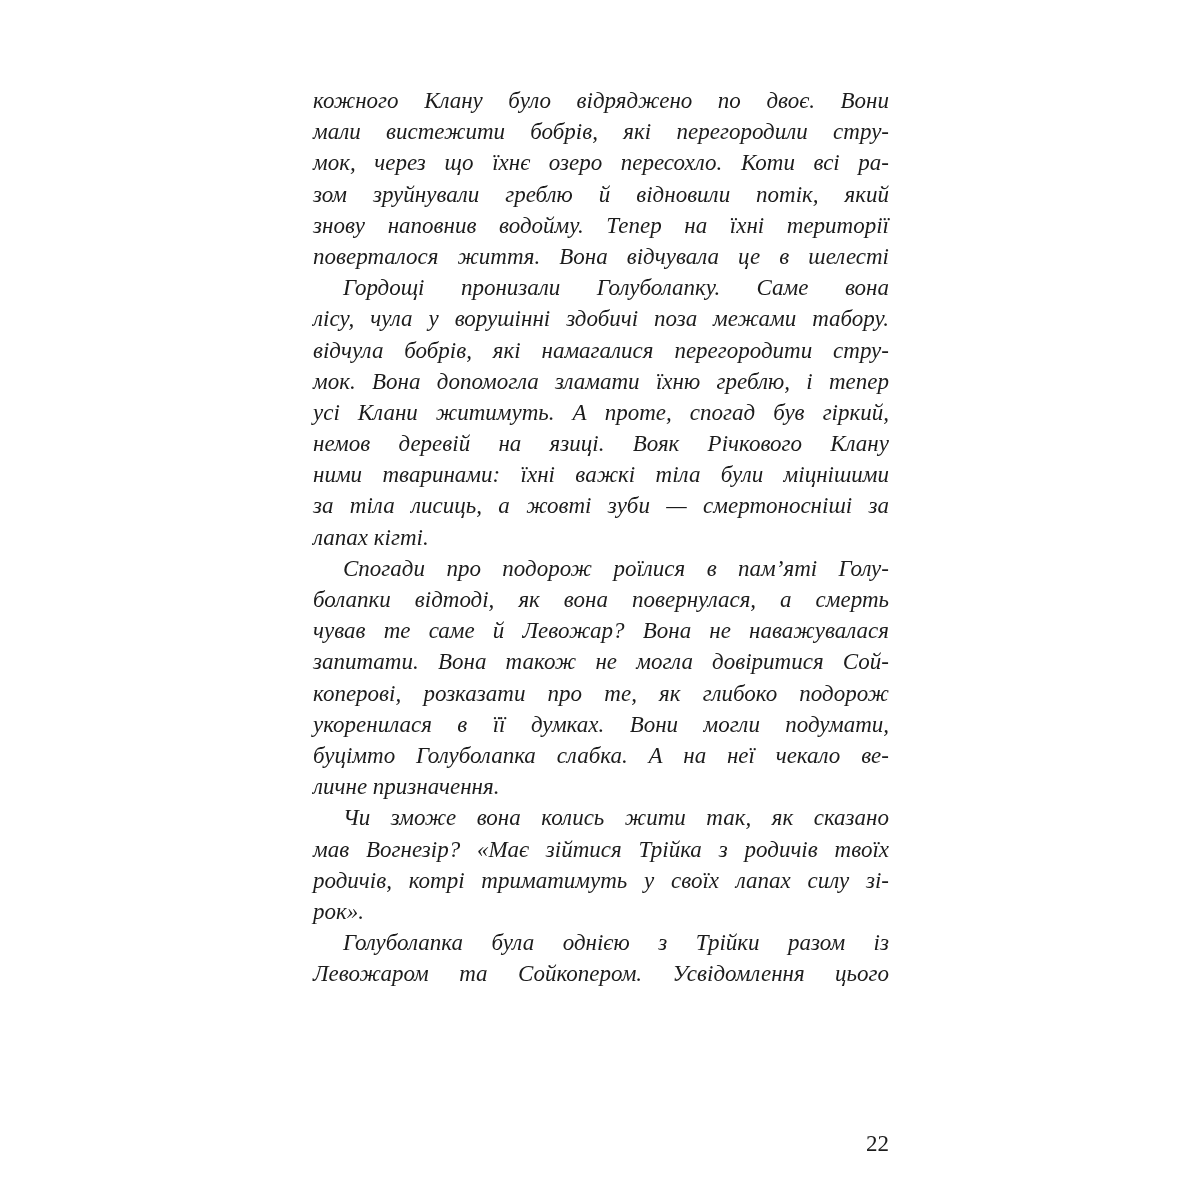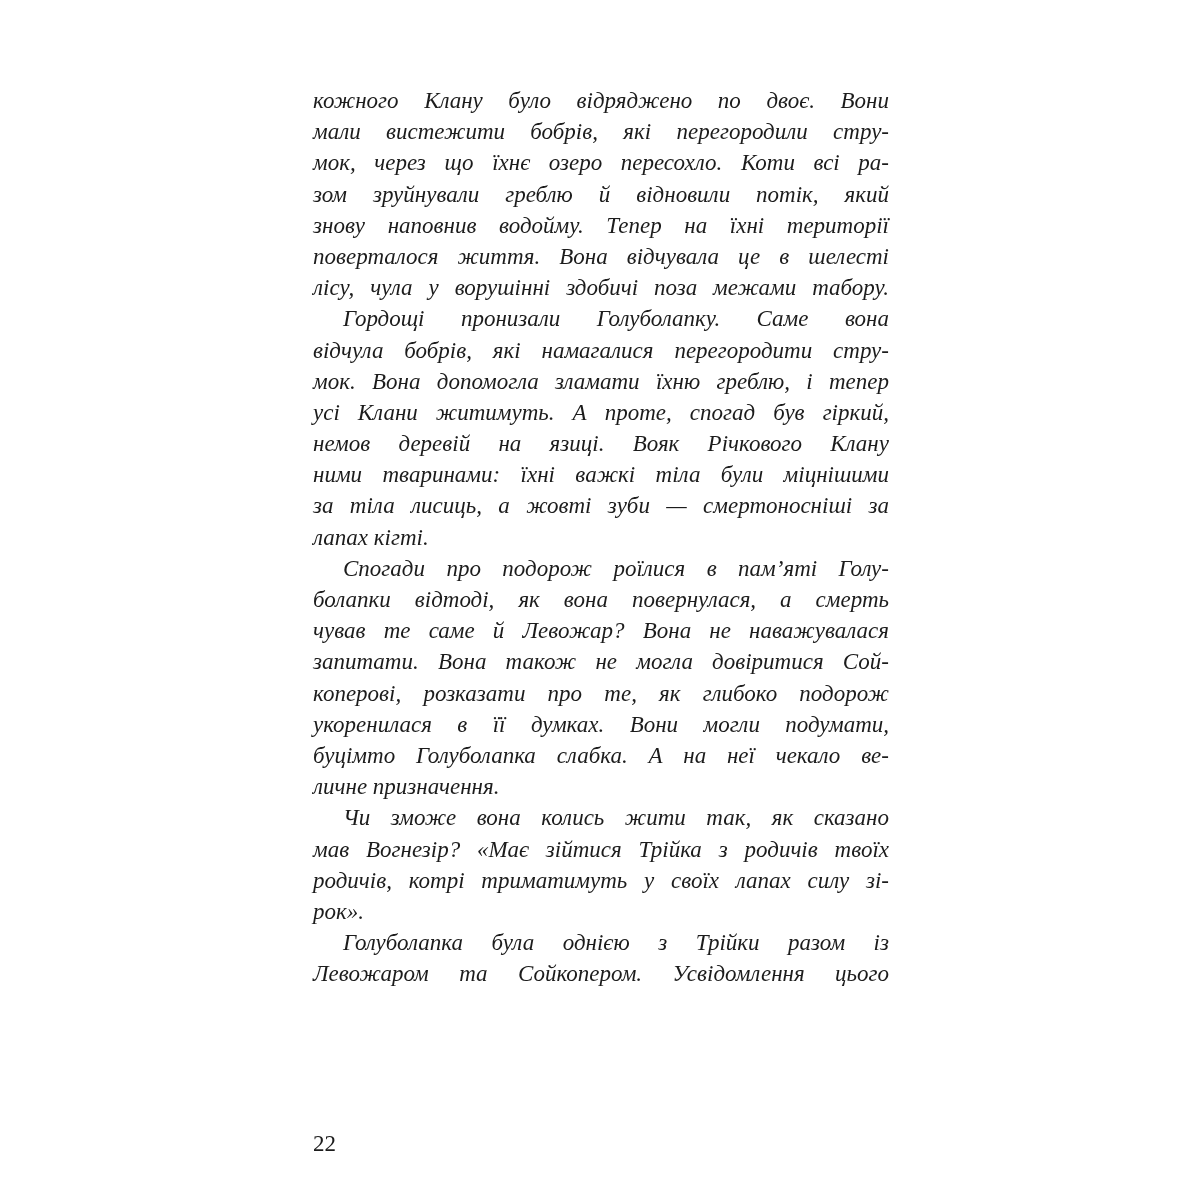--- a/index.html
+++ b/index.html
@@ -37,39 +37,39 @@
     text-align-last: left;
   }
   .tline.indent {
     text-indent: 30px;
   }
   .page-number {
     position: absolute;
     left: 313px;
     top: 1128px;
     width: 576px;
-    text-align: left;
+    text-align: right;
     font-size: 23px;
     line-height: 31px;
     color: #1c1c1c;
   }
 </style>
 </head>
 <body>
 
 <div class="book-page">
   <div class="text-block">
       <div class="tline">кожного Клану було відряджено по двоє. Вони</div>
       <div class="tline">мали вистежити бобрів, які перегородили стру-</div>
       <div class="tline">мок, через що їхнє озеро пересохло. Коти всі ра-</div>
       <div class="tline">зом зруйнували греблю й відновили потік, який</div>
       <div class="tline">знову наповнив водойму. Тепер на їхні території</div>
       <div class="tline">поверталося життя. Вона відчувала це в шелесті</div>
+      <div class="tline indent">Гордощі пронизали Голуболапку. Саме вона</div>
       <div class="tline">лісу, чула у ворушінні здобичі поза межами табору.</div>
-      <div class="tline indent">Гордощі пронизали Голуболапку. Саме вона</div>
       <div class="tline">відчула бобрів, які намагалися перегородити стру-</div>
       <div class="tline">мок. Вона допомогла зламати їхню греблю, і тепер</div>
       <div class="tline">усі Клани житимуть. А проте, спогад був гіркий,</div>
       <div class="tline">немов деревій на язиці. Вояк Річкового Клану</div>
       <div class="tline">ними тваринами: їхні важкі тіла були міцнішими</div>
       <div class="tline">за тіла лисиць, а жовті зуби — смертоносніші за</div>
       <div class="tline lastline">лапах кігті.</div>
       <div class="tline indent">Спогади про подорож роїлися в пам’яті Голу-</div>
       <div class="tline">болапки відтоді, як вона повернулася, а смерть</div>
       <div class="tline">чував те саме й Левожар? Вона не наважувалася</div>

